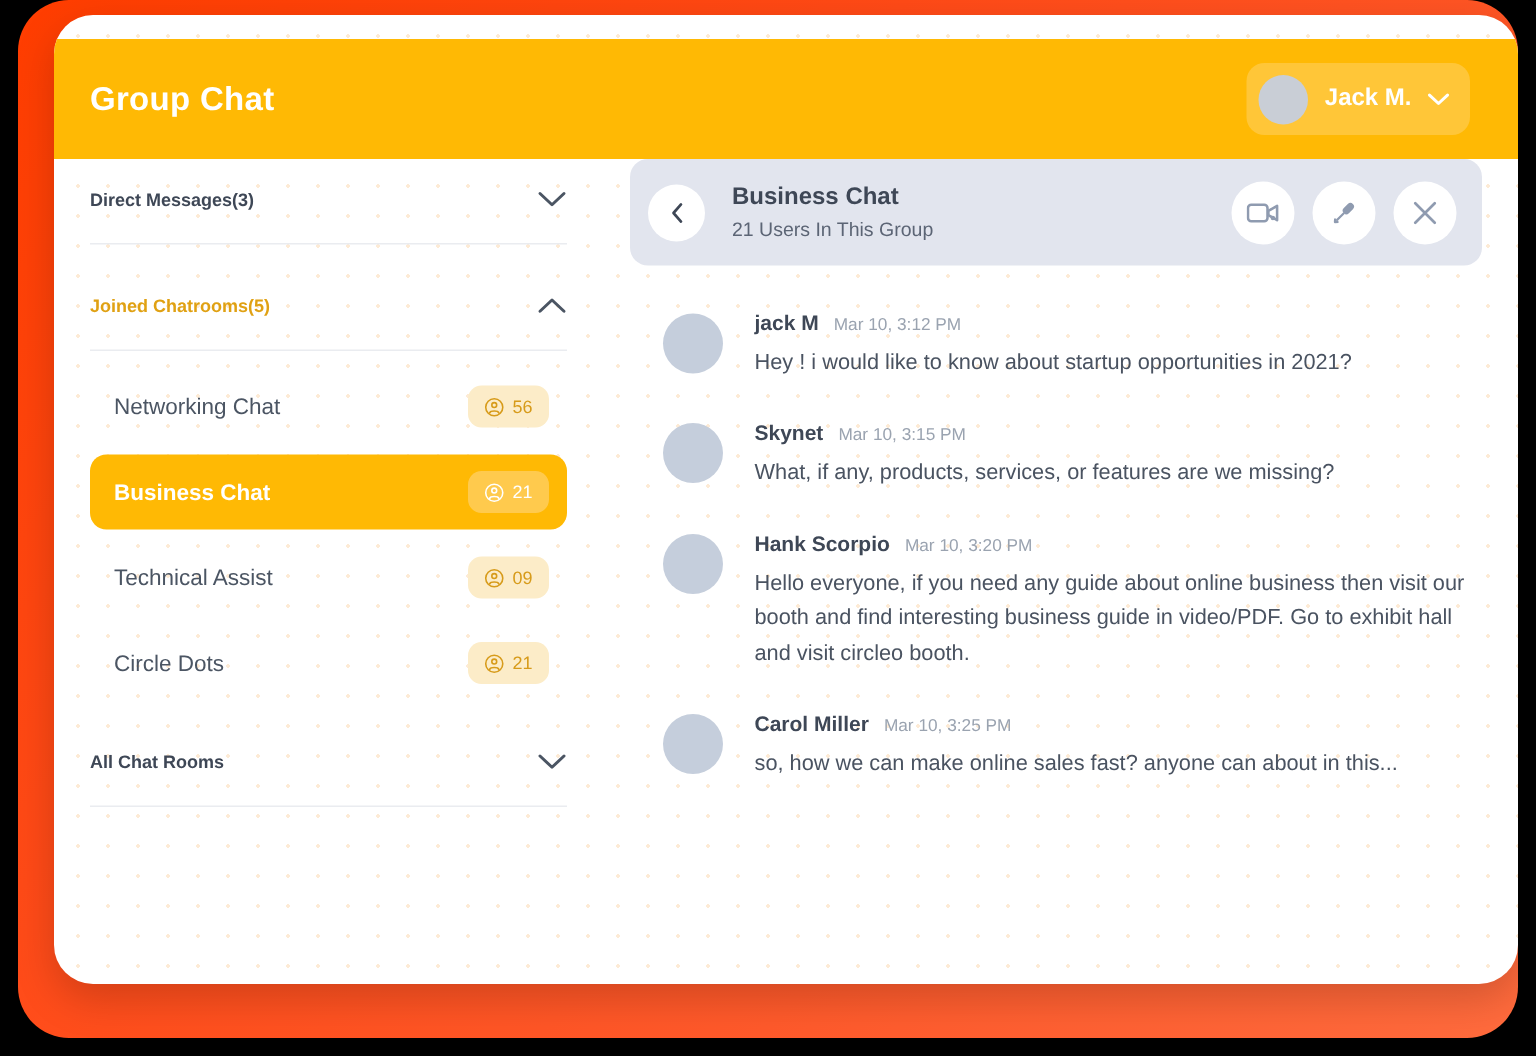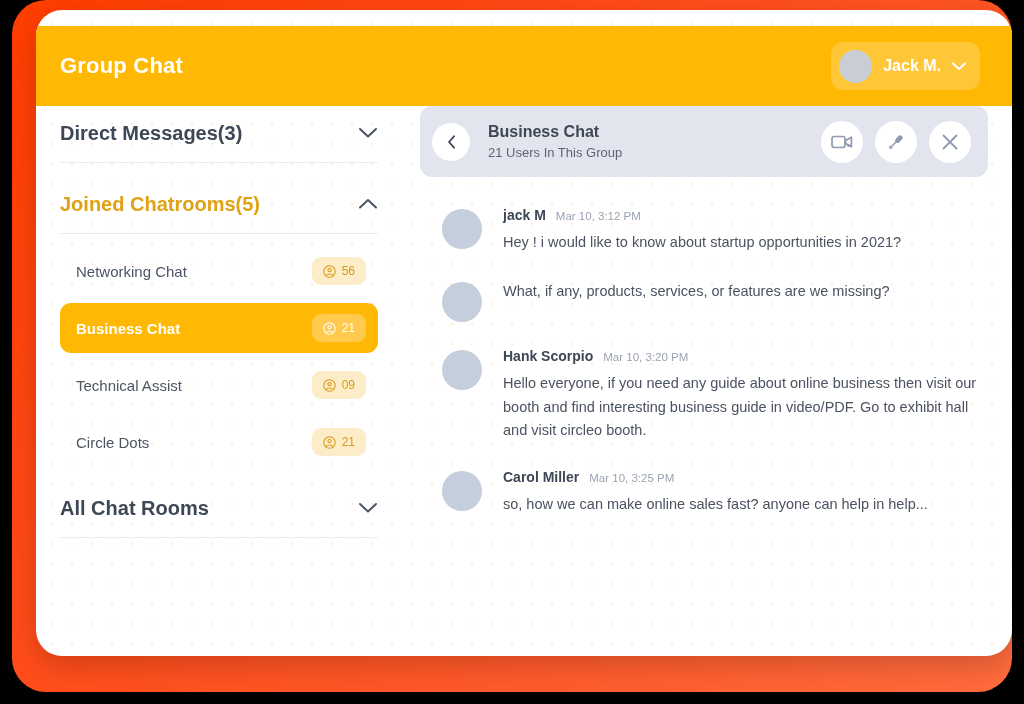--- a/index.html
+++ b/index.html
@@ -108,21 +108,21 @@
   }
   .section-head {
     display: flex;
     align-items: center;
     justify-content: space-between;
     padding: 4px 0 0 0;
     height: 34px;
     cursor: pointer;
   }
   .section-title {
-    font-size: 20px;
+    font-size: 12px;
     font-weight: bold;
     color: #3E4756;
   }
   .section-title.active { color: #E0A113; }
   .section-rule {
     height: 1px;
     background: #EAECF0;
     margin: 14px 0 0 0;
   }
   .room-list { margin-top: 12px; }
@@ -439,20 +439,24 @@
                 <span class="msg-author">jack M</span>
                 <span class="msg-time">Mar 10, 3:12 PM</span>
               </div>
               <div class="msg-text">Hey ! i would like to  know about startup opportunities in 2021?</div>
             </div>
           </div>
 
           <div class="msg-row">
             <div class="msg-avatar"></div>
             <div class="msg-body">
+              <div class="msg-meta">
+                <span class="msg-author">Skynet</span>
+                <span class="msg-time">Mar 10, 3:15 PM</span>
+              </div>
               <div class="msg-text">What, if any, products, services, or features are we missing?</div>
             </div>
           </div>
 
           <div class="msg-row">
             <div class="msg-avatar"></div>
             <div class="msg-body">
               <div class="msg-meta">
                 <span class="msg-author">Hank Scorpio</span>
                 <span class="msg-time">Mar 10, 3:20 PM</span>
@@ -461,21 +465,21 @@
             </div>
           </div>
 
           <div class="msg-row">
             <div class="msg-avatar"></div>
             <div class="msg-body">
               <div class="msg-meta">
                 <span class="msg-author">Carol Miller</span>
                 <span class="msg-time">Mar 10, 3:25 PM</span>
               </div>
-              <div class="msg-text">so, how we can make online sales fast? anyone can help in help...</div>
+              <div class="msg-text">so, how we can make online sales fast? anyone can about in this...</div>
             </div>
           </div>
 
         </div>
 
 
       </div>
     </div>
   </div>
 </div>

